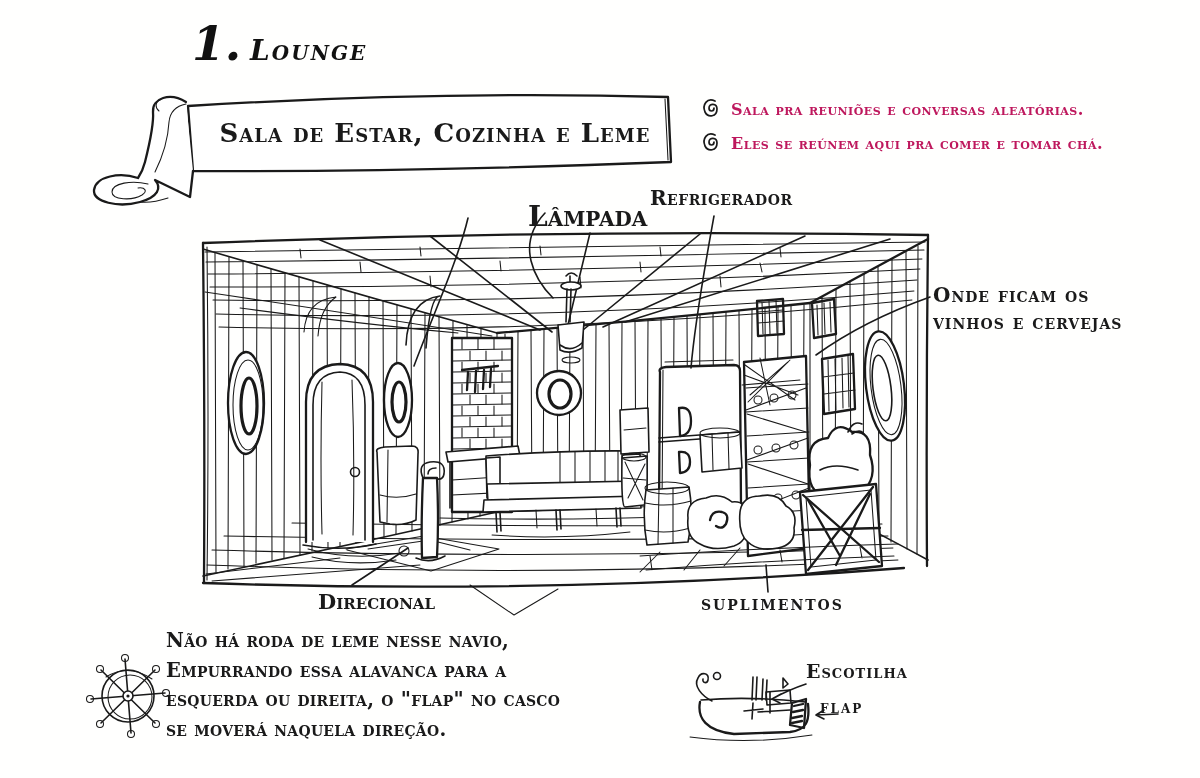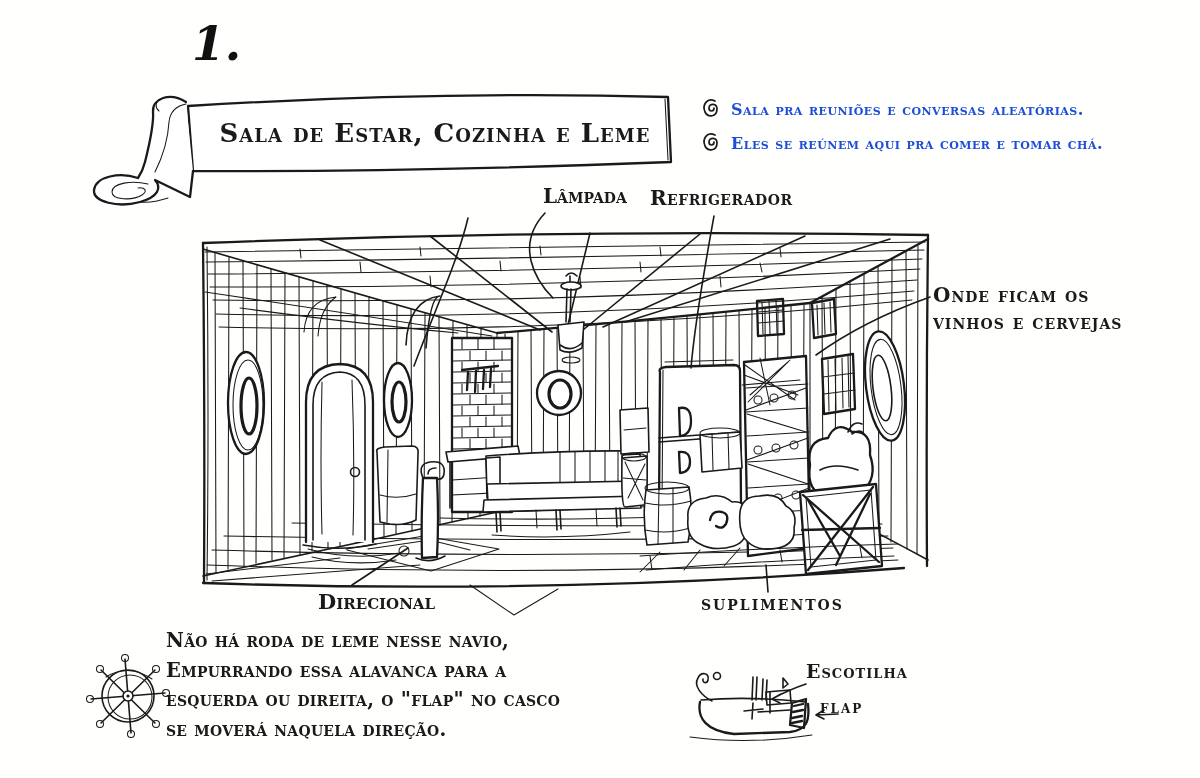--- a/index.html
+++ b/index.html
@@ -15,25 +15,25 @@
   .handtext{position:absolute;font-family:"DejaVu Serif",serif;font-weight:700;
             font-variant:small-caps;color:#1a1a1a;white-space:pre-line;}
   .title{position:absolute;left:192px;top:20px;display:flex;align-items:baseline;gap:9px;
          font-style:italic;font-weight:700;color:#111;}
   .title-num{font-size:47px;line-height:1;}
   .title-text{font-size:28px;font-variant:small-caps;letter-spacing:2px;}
   .banner-label{left:202px;top:103px;width:466px;height:60px;display:flex;align-items:center;
                 justify-content:center;font-size:26px;letter-spacing:1px;}
   .note{position:absolute;display:flex;align-items:center;gap:10px;}
   .note-text{font-family:"DejaVu Serif",serif;font-weight:700;font-variant:small-caps;
-             font-size:16px;letter-spacing:.5px;color:#1d4ed8;}
+             font-size:16px;letter-spacing:.5px;color:#be185d;}
   .note1{left:701px;top:97px;}
   .note2{left:701px;top:131px;}
   .lbl-kitchen{left:299px;top:188px;font-size:20px;}
-  .lbl-lamp{left:528px;top:184px;font-size:20px;margin-left:15px;}
+  .lbl-lamp{left:528px;top:200px;font-size:28px;}
   .lbl-fridge{left:650px;top:186px;font-size:20px;letter-spacing:.5px;text-align:center;}
   .lbl-wines{left:933px;top:282px;font-size:20px;line-height:27px;letter-spacing:1px;}
   .lbl-lever{left:318px;top:589px;font-size:21px;text-align:right;}
   .lbl-supplies{left:701px;top:592px;font-size:19.5px;letter-spacing:2px;}
   .lbl-hatch{left:806px;top:660px;font-size:19px;letter-spacing:1px;}
   .lbl-flap{left:820px;top:697px;font-size:17px;letter-spacing:2px;}
   .footnote{left:166px;top:625px;font-size:21px;line-height:29.5px;letter-spacing:.3px;
             transform:scaleX(.93);transform-origin:left top;}
 </style>
 </head>
@@ -263,20 +263,21 @@
     <path class="s s2" d="M792,703 L806,699 L804,728 L790,725 Z"></path>
     <path class="s s2" d="M794,706 L803,704 M793,712 L803,710 M792,718 L802,716 M792,723 L802,721"></path>
     <path class="s t" d="M690,737 Q750,745 812,735"></path>
     <path class="s" d="M806,684 Q788,690 772,699 M772,699 L781,694 M772,699 L780,703"></path>
     <path class="s" d="M838,714 L816,715 M816,715 L824,710 M816,715 L824,719"></path>
   </g>
 </svg>
 
 <div class="title">
   <span class="title-num">1.</span>
+  <span class="title-text">Lounge</span>
 </div>
 
 <div class="handtext banner-label">Sala de Estar, Cozinha e Leme</div>
 
 <div class="note note1">
   <svg width="20" height="24" viewBox="0 0 20 24">
     <path d="M14,4 C6,0 1,8 4,15 C7,21 16,20 16,12 C16,6 8,6 8,11 C8,15 13,15 13,11" fill="none" stroke="#1a1a1a" stroke-width="1.7" stroke-linecap="round"></path>
   </svg>
   <span class="note-text">Sala pra reuniões e conversas aleatórias.</span>
 </div>

